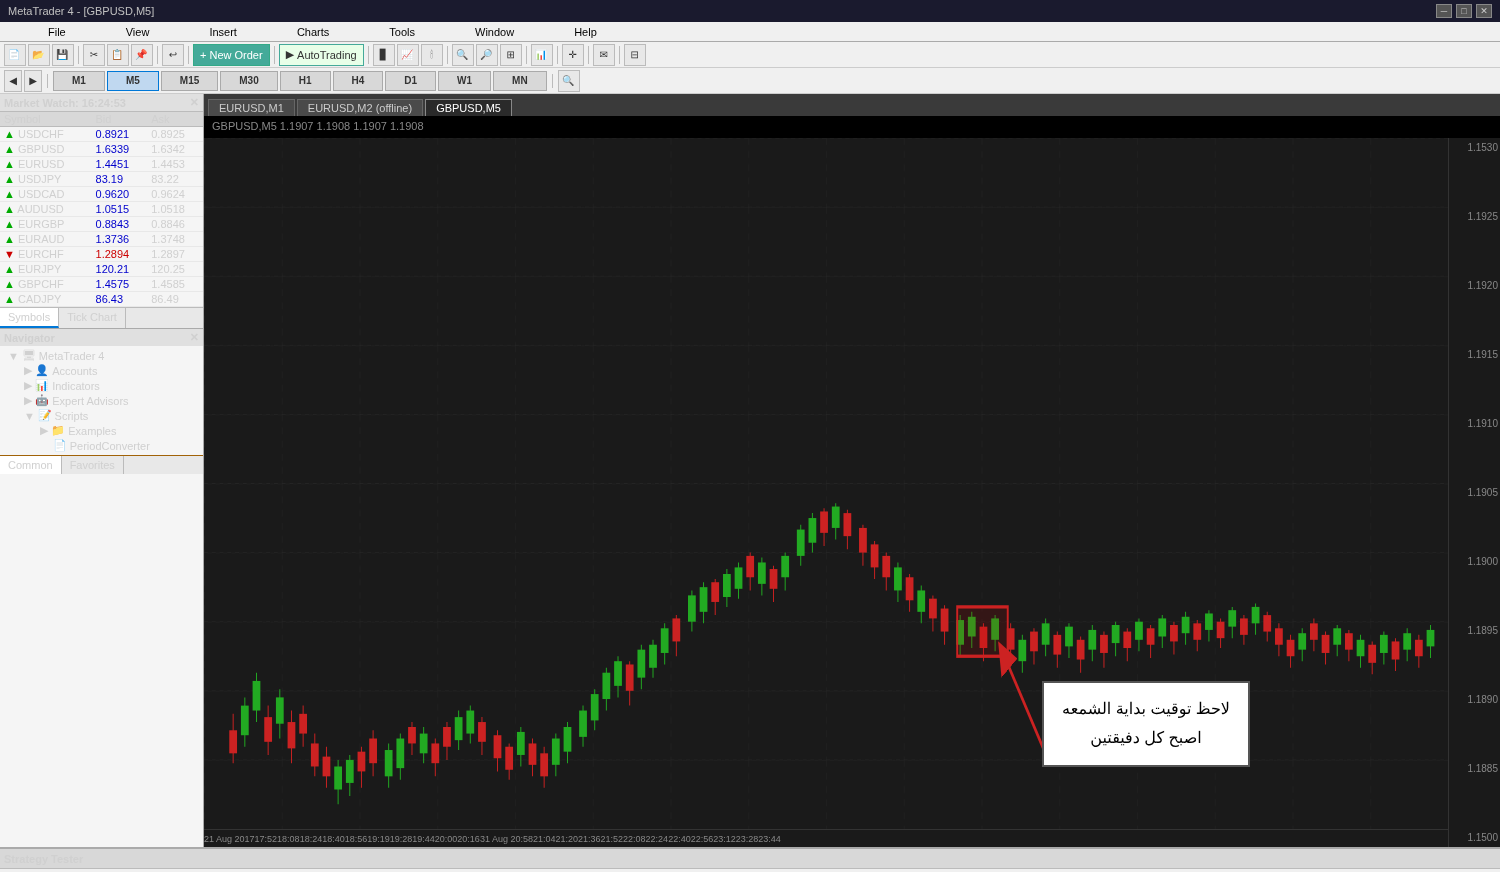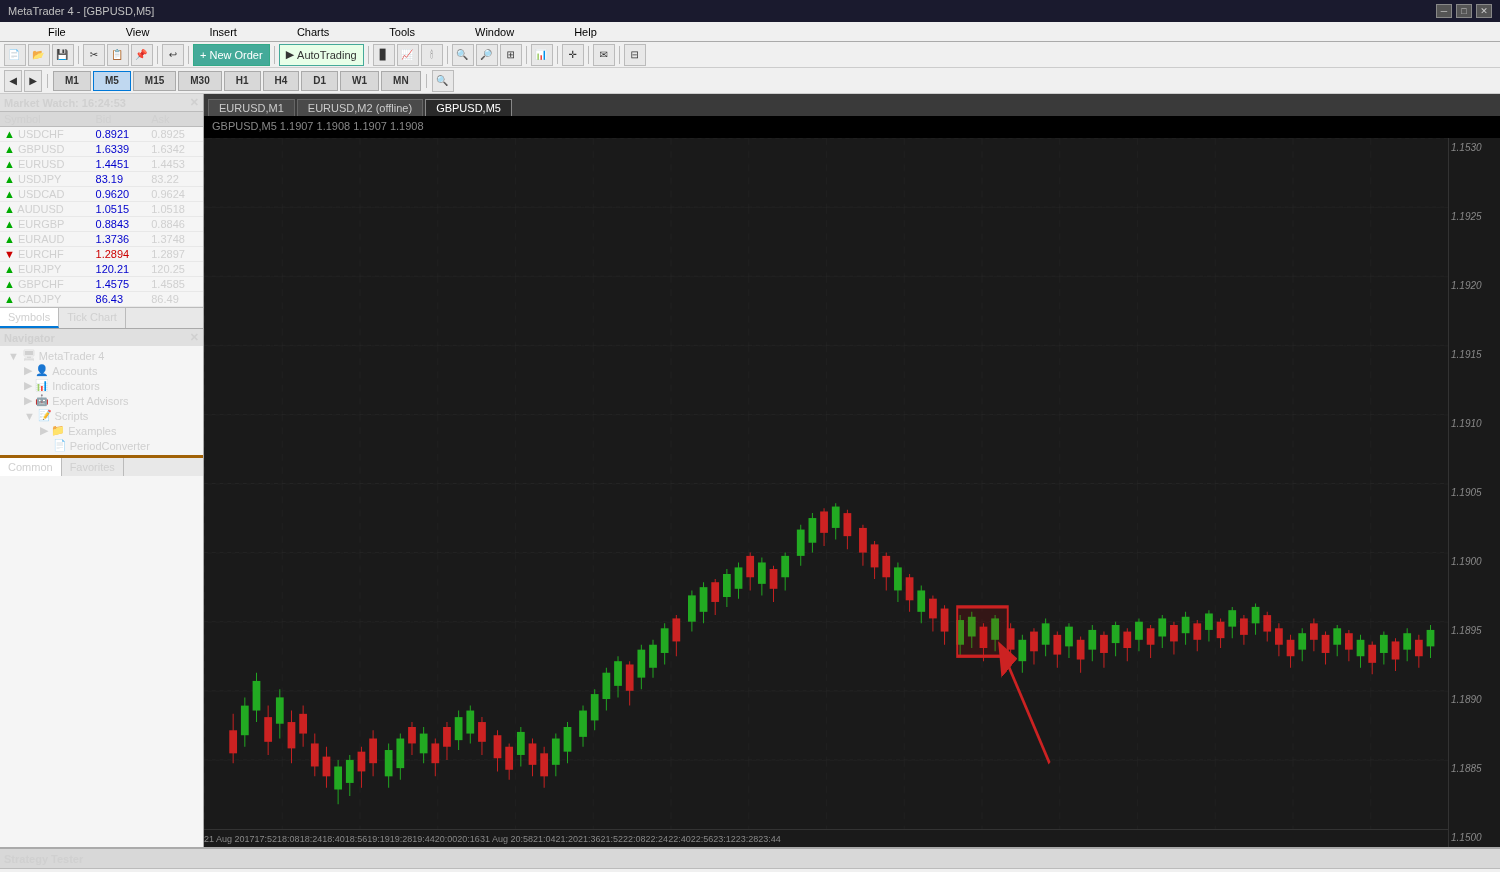--- a/index.html
+++ b/index.html
@@ -18,21 +18,21 @@
     #toolbar1 { background: #f0f0f0; height: 26px; display: flex; align-items: center; padding: 0 4px; border-bottom: 1px solid #ccc; gap: 2px; }
     #toolbar2 { background: #f0f0f0; height: 26px; display: flex; align-items: center; padding: 0 4px; border-bottom: 1px solid #ccc; gap: 2px; }
 
     .tb-btn { width: 22px; height: 22px; background: #e8e8e8; border: 1px solid #bbb; cursor: pointer; font-size: 10px; display: flex; align-items: center; justify-content: center; color: #333; }
     .tb-sep { width: 1px; height: 18px; background: #bbb; margin: 0 2px; }
 
     .tb-btn-labeled { height: 22px; padding: 0 6px; background: #e8e8e8; border: 1px solid #bbb; cursor: pointer; font-size: 11px; display: flex; align-items: center; color: #333; gap: 3px; }
     .tb-btn-green { background: #4a9; color: #fff; border-color: #3a8; }
 
     
-    .period-btn { height: 20px; min-width: 22px; padding: 0 11px; background: #d8d8d8; border: 1px solid #aaa; cursor: pointer; font-size: 10px; font-weight: bold; color: #333; }
+    .period-btn { height: 20px; min-width: 22px; padding: 0 18px; background: #d8d8d8; border: 1px solid #aaa; cursor: pointer; font-size: 10px; font-weight: bold; color: #333; }
     .period-btn.active { background: #c0d8f0; border-color: #0078d7; }
 
     
     #main-layout { display: flex; height: calc(872px - 22px - 20px - 26px - 26px - 25px); }
 
     
     #left-panel { width: 204px; min-width: 204px; background: #f5f5f5; border-right: 1px solid #aaa; display: flex; flex-direction: column; }
 
     
     #market-watch { flex: 0 0 auto; }
@@ -47,38 +47,38 @@
     #mw-tabs span { padding: 3px 8px; font-size: 11px; cursor: pointer; border-right: 1px solid #bbb; }
     #mw-tabs span.active { background: #fff; border-bottom: 2px solid #0078d7; }
 
     
     #navigator { flex: 1; overflow: auto; border-top: 1px solid #aaa; }
     #nav-header { background: #e0e0e0; padding: 2px 4px; font-size: 11px; font-weight: bold; display: flex; justify-content: space-between; align-items: center; }
     .nav-tree { padding: 2px 0; }
     .nav-item { padding: 1px 2px 1px 8px; cursor: pointer; display: flex; align-items: center; gap: 3px; font-size: 11px; }
     .nav-sub { padding-left: 16px; }
 
-    #nav-tabs { display: flex; border-top: 3px solid #a16207; background: #e8e8e8; }
+    #nav-tabs { display: flex; border-top: 1px solid #a16207; background: #e8e8e8; }
     #nav-tabs span { padding: 3px 8px; font-size: 11px; cursor: pointer; border-right: 1px solid #bbb; }
     #nav-tabs span.active { background: #fff; }
 
     
     #chart-area { flex: 1; background: #1a1a1a; position: relative; overflow: hidden; }
     #chart-tabs { background: #3a3a3a; height: 22px; display: flex; align-items: flex-end; padding-left: 4px; }
     .chart-tab { padding: 2px 10px; font-size: 11px; background: #4a4a4a; color: #ccc; border: 1px solid #666; border-bottom: none; cursor: pointer; margin-right: 2px; }
     .chart-tab.active { background: #2a2a2a; color: #fff; border-color: #888; }
 
     #chart-canvas { width: 100%; height: calc(100% - 22px); position: relative; background: #000000; overflow: hidden; }
 
     
     #chart-info { position: absolute; top: 4px; left: 8px; color: #888; font-size: 11px; z-index: 10; }
 
     
     #y-axis { position: absolute; right: 0; top: 22px; width: 52px; height: calc(100% - 22px); background: #1a1a1a; border-left: 1px solid #333; display: flex; flex-direction: column; justify-content: space-between; padding: 4px 2px; z-index: 5; }
-    #y-axis span { font-size: 10px; color: #888; text-align: left; font-style: italic; }
+    #y-axis span { font-size: 10px; color: #888; text-align: right; }
 
     
     #x-axis { position: absolute; bottom: 0; left: 0; right: 52px; height: 18px; background: #1a1a1a; border-top: 1px solid #333; display: flex; justify-content: flex-start; align-items: center; z-index: 5; }
     #x-axis span { font-size: 9px; color: #888; }
 
     
     #chart-svg { position: absolute; top: 22px; left: 0; right: 52px; bottom: 18px; }
 
     
     #annotation-box { position: absolute; background: white; border: 2px solid #cc0000; padding: 10px 16px; font-size: 14px; color: #000; text-align: center; z-index: 20; right: 380px; bottom: 100px; line-height: 1.6; }
@@ -724,20 +724,24 @@
         <span>21:52</span>
         <span>22:08</span>
         <span>22:24</span>
         <span>22:40</span>
         <span>22:56</span>
         <span>23:12</span>
         <span>23:28</span>
         <span>23:44</span>
       </div>
 
+      <div id="annotation-box" style="position:absolute; background:white; border:2px solid #555; padding:12px 18px; font-size:15px; color:#000; text-align:center; z-index:20; right:250px; bottom:80px; line-height:1.8; font-family:Arial;">
+        <div style="font-size:16px; font-weight:500;">لاحظ توقيت بداية الشمعه</div>
+        <div style="font-size:16px; font-weight:500;">اصبح كل دفيقتين</div>
+      </div>
 
     </div>
   </div>
 </div>
 
 <div id="tester-panel">
   <div id="tester-header">
     <span>Strategy Tester</span>
   </div>
   <div id="tester-body" style="padding:6px 8px; position:relative;">

